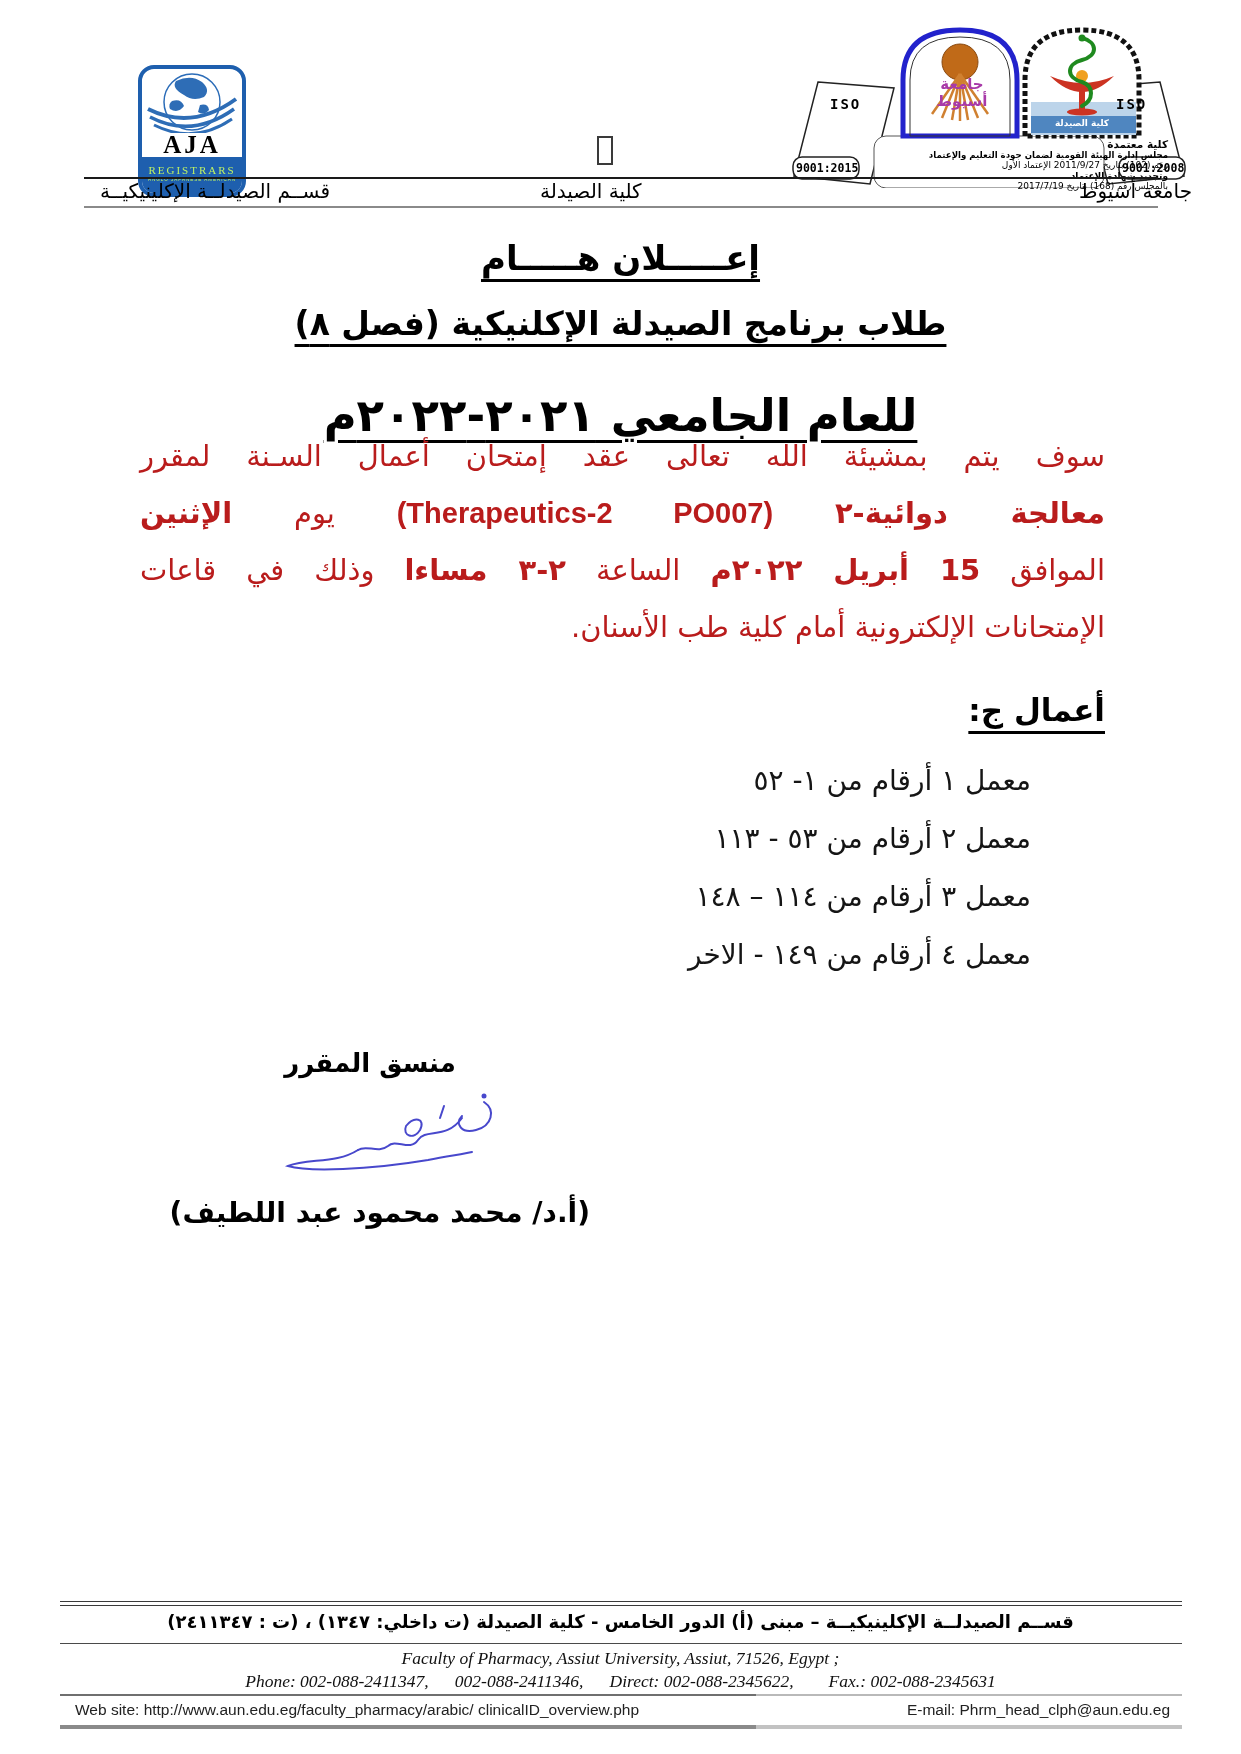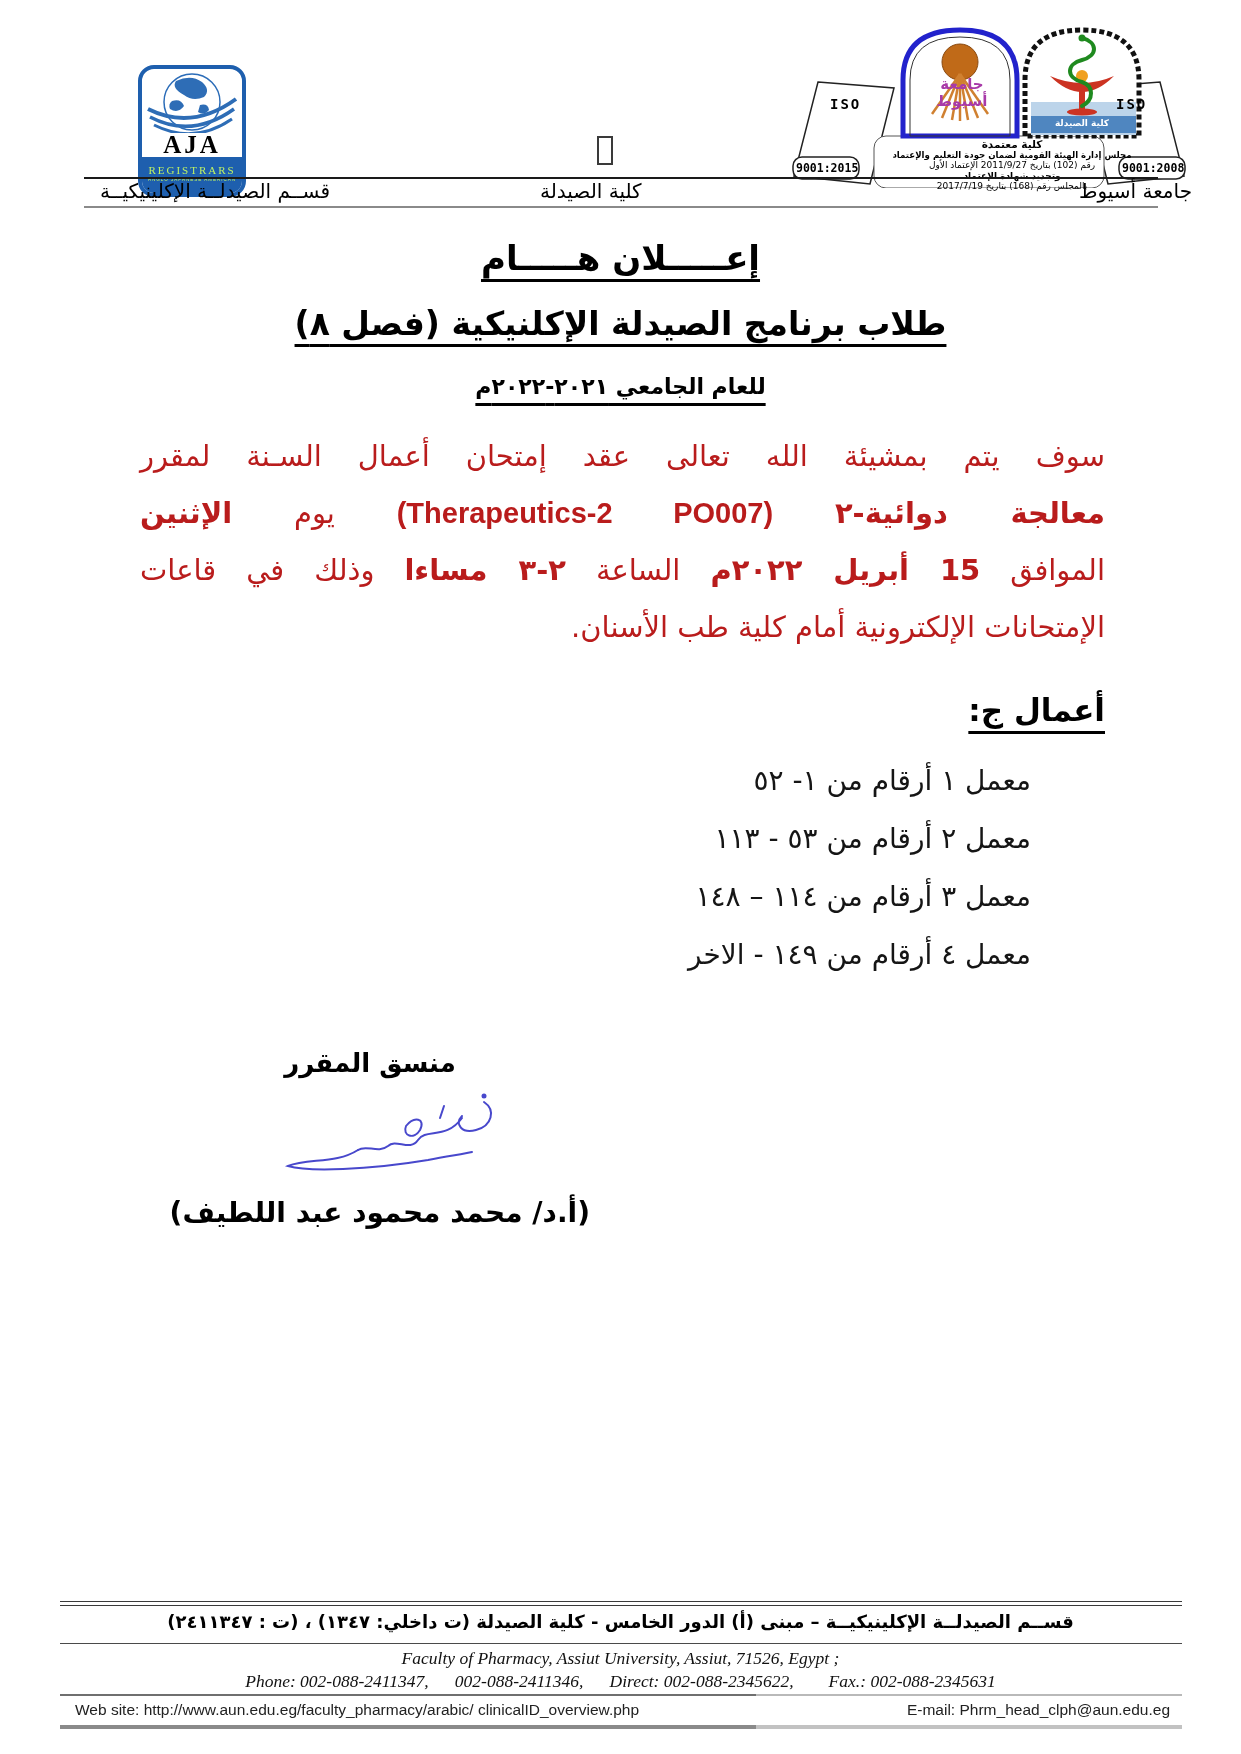--- a/index.html
+++ b/index.html
@@ -19,38 +19,38 @@
   .tofu{left:597px;top:136px;width:12px;height:25px;border:2px solid #3a3a3a;}
   
   .emblem{left:788px;top:24px;width:402px;height:164px;}
   .emblem svg{position:absolute;left:0;top:0;}
   .iso-lbl{position:absolute;font-family:"DejaVu Sans Mono",monospace;font-weight:bold;font-size:14px;letter-spacing:2px;color:#000;}
   .iso-val{position:absolute;font-family:"DejaVu Sans Mono",monospace;font-weight:bold;font-size:11.5px;color:#000;}
   .uni-callig{position:absolute;left:128px;top:52px;width:92px;text-align:center;color:#a javascript83aa8;
       color:#a83aa8;font-weight:bold;font-size:15px;line-height:17px;direction:rtl;}
   .pharm-name{position:absolute;left:240px;top:94px;width:108px;text-align:center;color:#fff;
       font-weight:bold;font-size:9px;direction:rtl;}
-  .accr{position:absolute;left:88px;top:115px;width:272px;direction:rtl;text-align:center;color:#000;}
+  .accr{position:absolute;left:88px;top:115px;width:272px;direction:rtl;color:#000;padding-left:20px;}
   .accr div{line-height:10.5px;}
   .accr .a1{font-size:10.5px;font-weight:bold;}
   .accr .a2{font-size:8.6px;font-weight:bold;}
   .accr .a3{font-size:9px;}
   
   .rule-top{left:84px;top:177px;width:1074px;border-top:2px solid #1a1a1a;}
   .rule-bot{left:84px;top:206px;width:1074px;border-top:2px solid #8a8a8a;}
   .hdr{top:179px;font-size:20px;direction:rtl;white-space:nowrap;color:#000;}
   .hdr-uni{right:49px;}
   .hdr-fac{left:540px;}
   .hdr-dep{left:100px;}
   
   .title{left:0;width:1241px;text-align:center;direction:rtl;font-weight:bold;color:#000;
      text-decoration:underline;text-decoration-thickness:3px;text-underline-offset:9px;white-space:nowrap;}
   .t1{top:238px;font-size:34px;}
   .t2{top:304px;font-size:33px;}
-  .t3{top:374px;font-size:22px;}
+  .t3{top:389px;font-size:45px;}
   
   .body-text{left:140px;top:428px;width:965px;direction:rtl;font-size:29px;line-height:57px;color:#b91c1c;}
   .jl{text-align:justify;text-align-last:justify;}
   .rl{text-align:right;}
   .b{font-weight:bold;}
   .lat{font-family:"Liberation Sans",sans-serif;font-weight:bold;direction:ltr;unicode-bidi:isolate;}
   .hall{right:136px;top:692px;direction:rtl;font-size:31px;font-weight:bold;color:#000;
      text-decoration:underline;text-decoration-thickness:3px;text-underline-offset:10px;}
   .labs{right:210px;top:752px;direction:rtl;text-align:right;font-size:28px;line-height:58px;color:#151515;}
   

